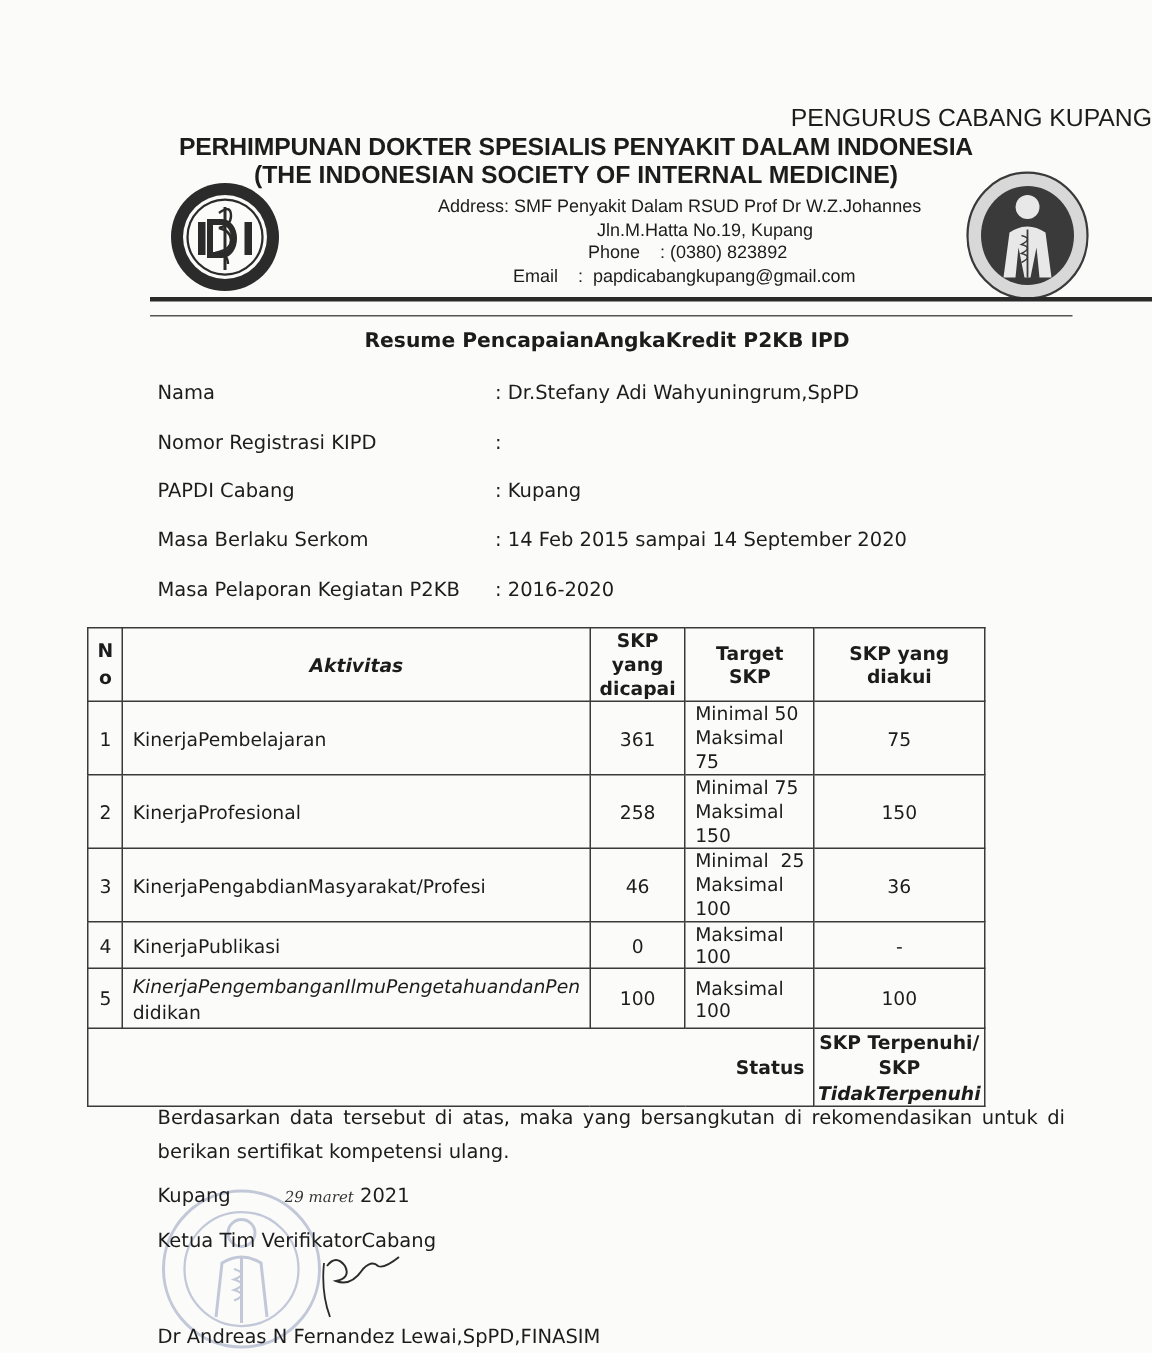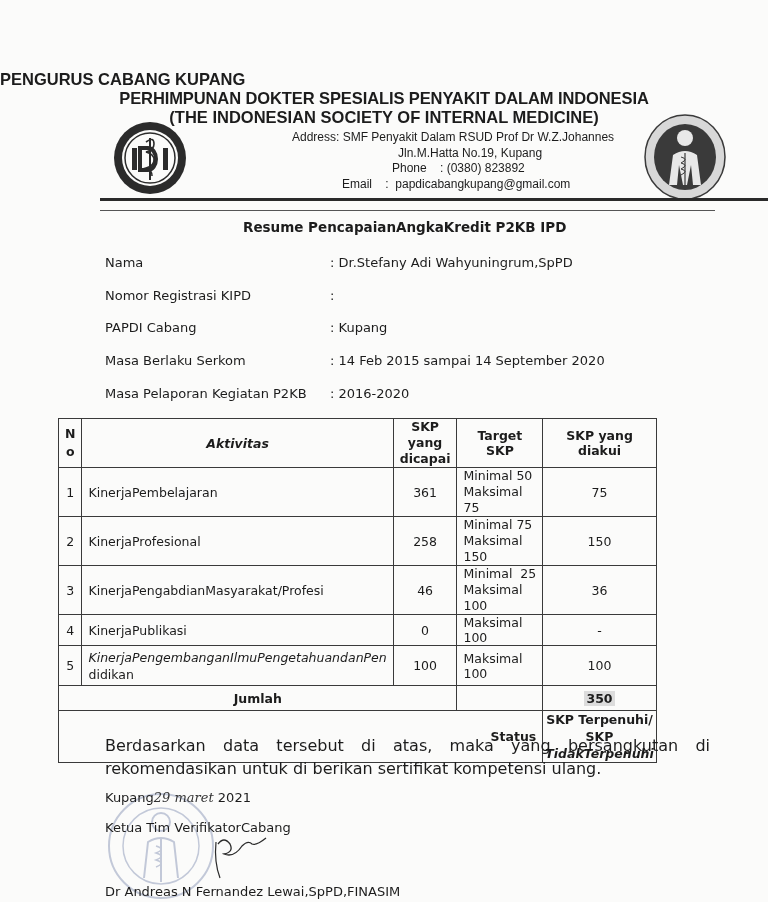--- a/index.html
+++ b/index.html
@@ -7,21 +7,21 @@
     width: 768px; height: 902px; overflow: hidden;
     background: #fbfbfa;
     position: relative;
     color: #1c1c1c;
   }
   .abs { position: absolute; }
   .arial { font-family: "Liberation Sans", sans-serif; }
   .cal { font-family: "DejaVu Sans", sans-serif; }
 
   
-  .lh-line1 { left: 0; width: 768px; top: 70px; text-align: left; font-weight: bold; font-size: 16.5px; }
+  .lh-line1 { left: 0; width: 768px; top: 70px; text-align: right; font-weight: normal; font-size: 16.5px; }
   .lh-line2 { left: 0; width: 800px; top: 89px; text-align: center; font-weight: bold; font-size: 16.5px; letter-spacing: -0.1px; }
   .lh-line3 { left: 0; width: 800px; top: 108px; text-align: center; font-weight: bold; font-size: 16.5px; }
   .lh-addr { font-size: 12px; }
   .addr1 { left: 292px; top: 130px; }
   .addr2 { left: 398px; top: 146px; }
   .addr3 { left: 392px; top: 161px; }
   .addr4 { left: 342px; top: 177px; }
 
   .rule-thick { left: 100px; top: 198px; width: 668px; height: 3px; background: #2a2a2a; }
   .rule-thin { left: 100px; top: 210px; width: 615px; height: 1px; background: #555; }
@@ -58,23 +58,23 @@
   .r-3 { height: 40px; }
   .r-4 { height: 31px; }
   .r-5 { height: 40px; }
   .r-sum { height: 25px; }
   .r-status { height: 52px; }
   .ital { font-style: italic; border-radius: 11px; }
   .bold { font-weight: bold; }
   .hl { background: #dcdcdc; padding: 0 2px; }
   .tgt-line { display: block; line-height: 16px; }
 
-  .para { left: 105px; top: 734px; width: 605px; font-size: 16px; line-height: 23px; text-align: justify; }
+  .para { left: 105px; top: 734px; width: 605px; font-size: 13px; line-height: 23px; text-align: justify; }
   .place-date { left: 105px; top: 790px; font-size: 13px; }
-  .hand { font-family: "DejaVu Serif", serif; font-style: italic; color: #333; font-size: 13px; }
+  .hand { font-family: "DejaVu Serif", serif; font-style: italic; color: #333; font-size: 10px; padding-left: 36px; }
   .role { left: 105px; top: 820px; font-size: 13px; }
   .signer { left: 105px; top: 884px; font-size: 13px; }
   .stamp { left: 106px; top: 790px; width: 110px; height: 112px; opacity: 0.35; }
   .signature { left: 210px; top: 830px; width: 70px; height: 50px; }
 </style>
 </head>
 <body>
 
 <div class="abs arial lh-line1">PENGURUS CABANG KUPANG</div>
 <div class="abs arial lh-line2" style="left:-16px">PERHIMPUNAN DOKTER SPESIALIS PENYAKIT DALAM INDONESIA</div>
@@ -169,25 +169,20 @@
   <tr class="r-5">
     <td class="c-no">5</td>
     <td class="c-act" style="line-height:17px">
       <span class="ital" style="display:block">KinerjaPengembanganIlmuPengetahuandanPen</span>
       <span style="display:block">didikan</span>
     </td>
     <td class="c-skp">100</td>
     <td class="c-tgt">Maksimal 100</td>
     <td class="c-dia">100</td>
   </tr>
-  <tr class="r-sum">
-    <td colspan="3" class="bold" style="text-align:center">Jumlah</td>
-    <td class="c-tgt"></td>
-    <td class="c-dia bold"><span class="hl">350</span></td>
-  </tr>
   <tr class="r-status">
     <td colspan="4" class="bold" style="text-align:right">Status</td>
     <td class="c-dia bold" style="line-height:17px; padding:0 2px">
       <span style="display:block">SKP Terpenuhi/</span>
       <span style="display:block">SKP</span>
       <span style="display:block" class="ital">TidakTerpenuhi</span>
     </td>
   </tr>
 </tbody>
   </table>

